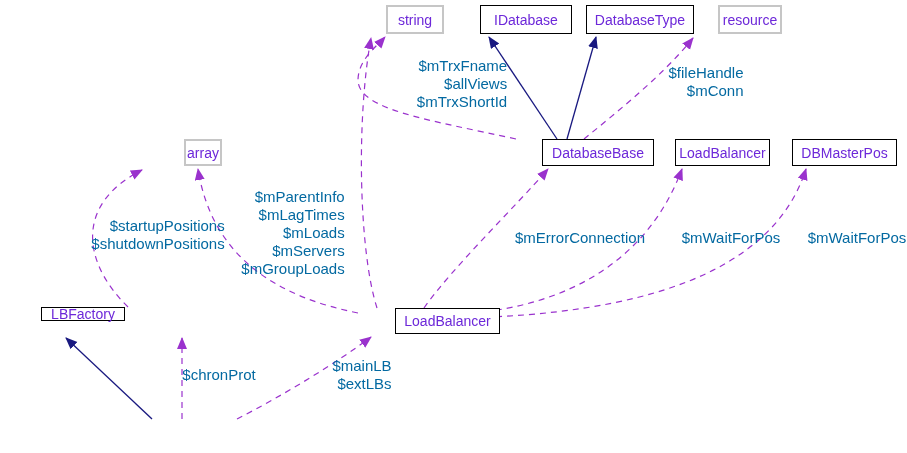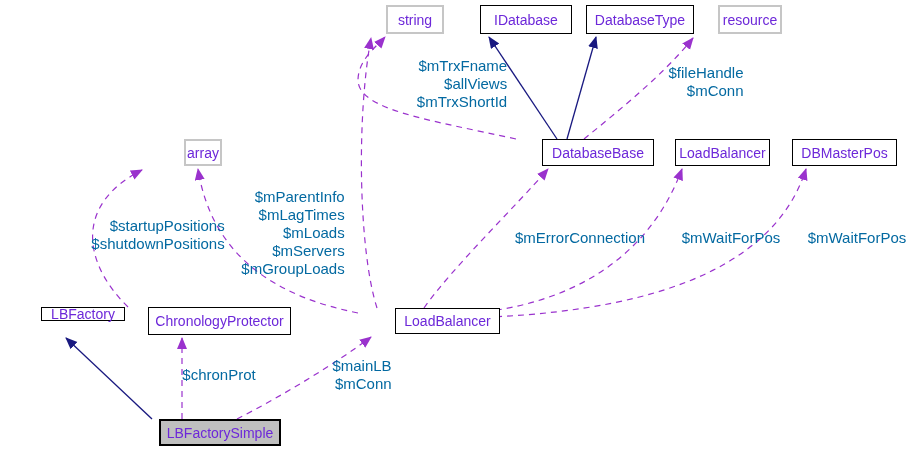--- a/index.html
+++ b/index.html
@@ -84,37 +84,35 @@
   <div class="node" style="left:443px; top:5px;  width:92px;  height:29px;">IDatabase</div>
   <div class="node" style="left:549px; top:5px;  width:108px; height:29px;">DatabaseType</div>
   <div class="node external" style="left:681px; top:5px;  width:64px;  height:29px;">resource</div>
 
   <div class="node external" style="left:147px; top:139px; width:38px;  height:27px;text-align:right;">array</div>
   <div class="node" style="left:505px; top:139px; width:112px; height:27px;">DatabaseBase</div>
   <div class="node" style="left:638px; top:139px; width:95px;  height:27px;">LoadBalancer</div>
   <div class="node" style="left:755px; top:139px; width:105px; height:27px;">DBMasterPos</div>
 
   <div class="node" style="left:4px;   top:307px; width:84px;  height:14px;">LBFactory</div>
-  <div class="node" style="left:111px; top:307px; width:143px; height:28px;">ChronologyProtector</div>
   <div class="node" style="left:358px; top:308px; width:105px; height:26px;">LoadBalancer</div>
 
-  <div class="node focus" style="left:122px; top:419px; width:122px; height:27px;">LBFactorySimple</div>
 
   <div class="edge-label" style="left:462px; top:57px;">$mTrxFname
 $allViews
 $mTrxShortId</div>
   <div class="edge-label" style="left:706px; top:64px;">$fileHandle
 $mConn</div>
   <div class="edge-label" style="left:293px; top:188px;">$mParentInfo
 $mLagTimes
 $mLoads
 $mServers
 $mGroupLoads</div>
   <div class="edge-label" style="left:158px; top:217px;">$startupPositions
 $shutdownPositions</div>
   <div class="edge-label" style="left:580px; top:229px;">$mErrorConnection</div>
   <div class="edge-label" style="left:731px; top:229px;">$mWaitForPos</div>
   <div class="edge-label" style="left:857px; top:229px;">$mWaitForPos</div>
   <div class="edge-label" style="left:219px; top:366px;">$chronProt</div>
   <div class="edge-label" style="left:362px; top:357px;">$mainLB
-$mConn</div>
+$extLBs</div>
 
 </div>
 
 </body></html>

